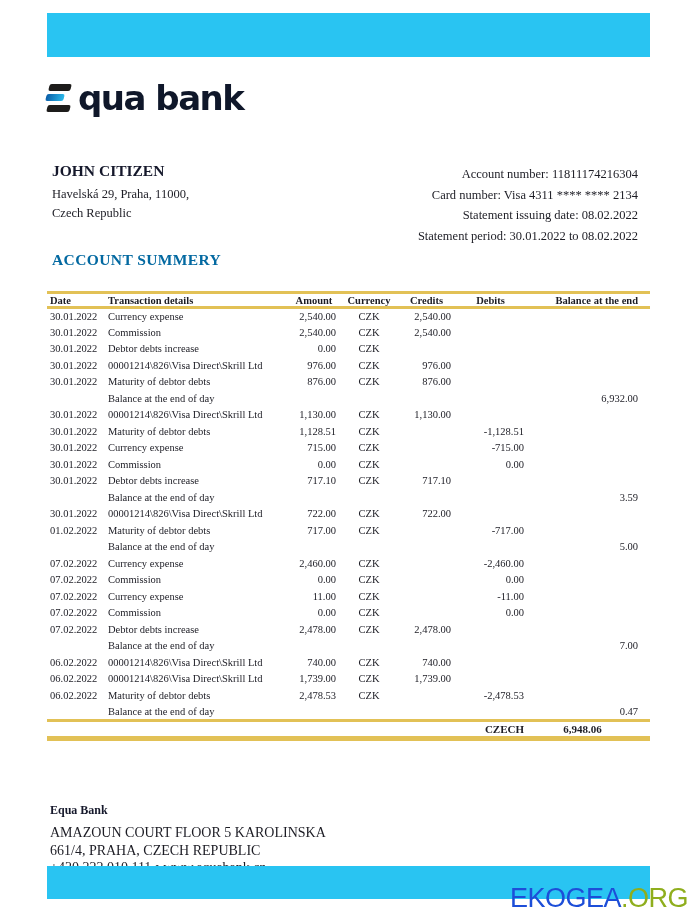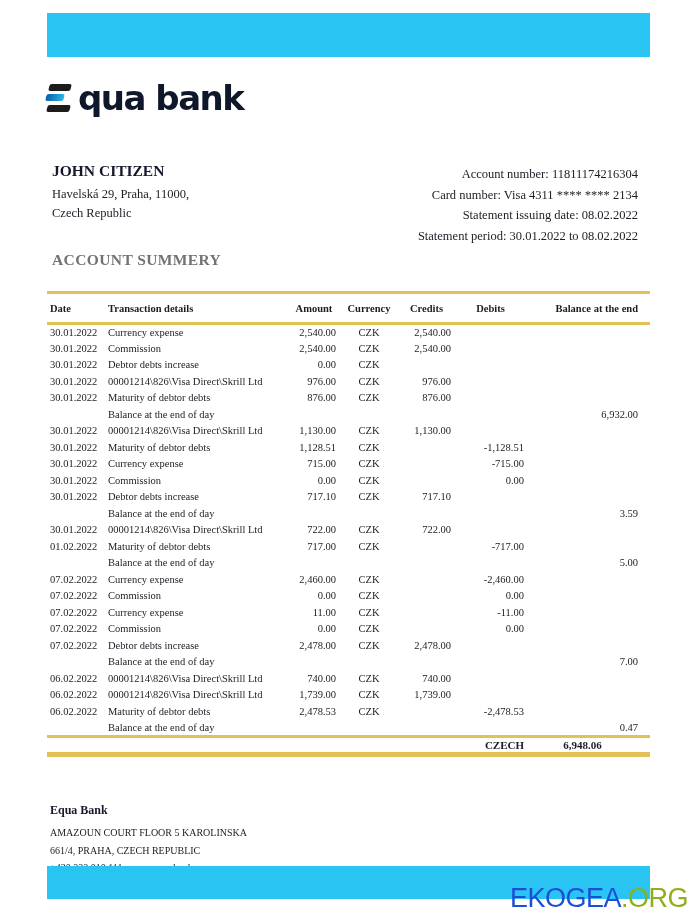--- a/index.html
+++ b/index.html
@@ -35,52 +35,52 @@
   .holder-name { font-size: 15.5px; font-weight: bold; color: #15182b; margin-bottom: 5px; }
   .holder-addr { font-size: 12.5px; line-height: 18.5px; }
 
   
   .stmt-info { position: absolute; right: 51px; top: 164px; text-align: right; }
   .stmt-info div { font-size: 12.5px; line-height: 20.5px; }
 
   
   .summary-title {
     position: absolute; left: 52px; top: 251px;
-    font-size: 15.5px; font-weight: bold; letter-spacing: 0.4px; color: #737373;
+    font-size: 15.5px; font-weight: bold; letter-spacing: 0.4px; color: #0369a1;
   }
 
   
   .summary-table {
     position: absolute; left: 47px; top: 291px; width: 603px;
     border-collapse: collapse; table-layout: fixed;
     font-size: 10.5px; color: #1c1c24;
   }
   .summary-table th, .summary-table td {
     height: 16.5px; padding: 0; vertical-align: middle;
     overflow: hidden; white-space: nowrap;
   }
   .summary-table thead th {
     border-top: 3px solid #e2c156; border-bottom: 3px solid #e2c156;
-    font-weight: bold; text-align: center; height: 31px;
+    font-weight: bold; text-align: center; height: 15px;
   }
   .summary-table thead th.h-left  { text-align: left; padding-left: 3px; }
   .summary-table thead th.h-right { text-align: right; padding-right: 12px; margin-top: 8px; }
   .summary-table td.cell-left { text-align: left; padding-left: 3px; }
   .summary-table td.num { text-align: right; padding-right: 3px; }
   .summary-table td.cur { text-align: center; }
   .summary-table td.bal { text-align: right; padding-right: 12px; }
   .summary-table tbody tr:last-child td { border-bottom: 3px solid #e2c156; }
   .summary-table tfoot td { border-bottom: 5px solid #e2c156; font-weight: bold; height: 18px; font-size: 11px; }
   .summary-table tfoot td.total-label { text-align: right; padding-right: 3px; }
   .summary-table tfoot td.total-value { text-align: center; padding-right: 12px; }
 
   
   .footer { position: absolute; left: 50px; top: 797px; }
   .footer-bank { font-size: 12px; font-weight: bold; color: #15182b; margin-bottom: 6px; margin-top: 6px; }
-  .footer-line { font-size: 10px; line-height: 17.5px; }
+  .footer-line { font-size: 14px; line-height: 17.5px; }
 
   
   .watermark {
     position: absolute; right: 1px; top: 883px;
     font-family: "Liberation Sans", "DejaVu Sans", sans-serif;
     font-size: 27px; font-weight: 400; letter-spacing: -0.5px; line-height: 30px;
   }
   .watermark .wm-name { color: #1d4ed8; }
   .watermark .wm-tld  { color: #8fae1d; }
 </style>

